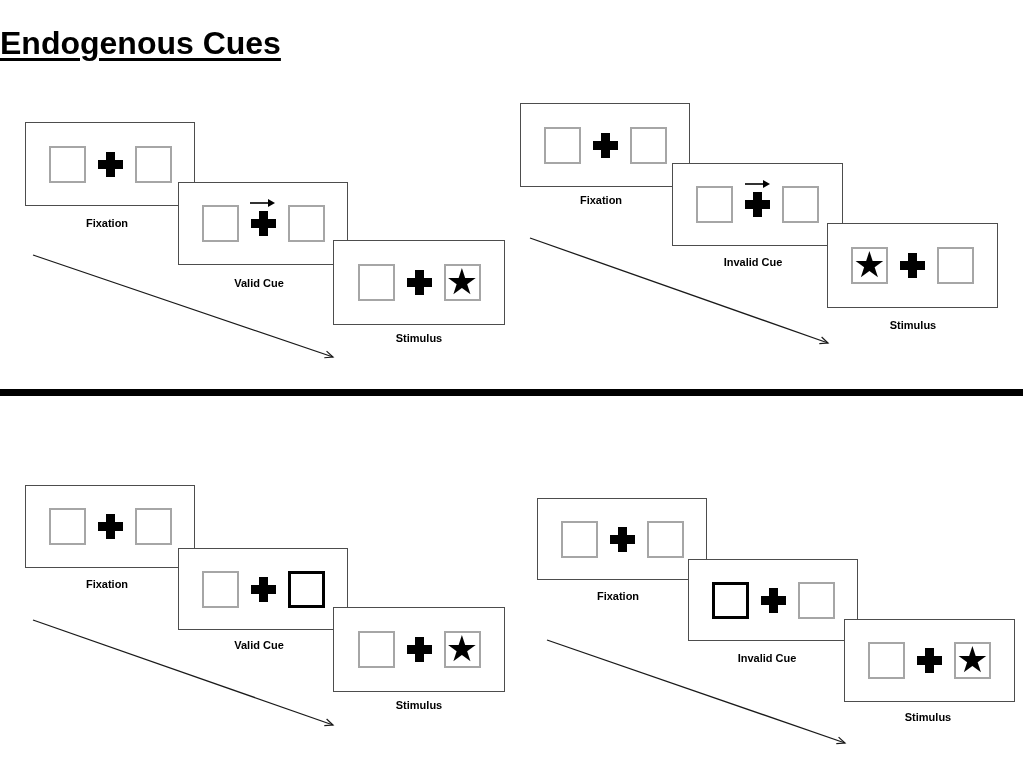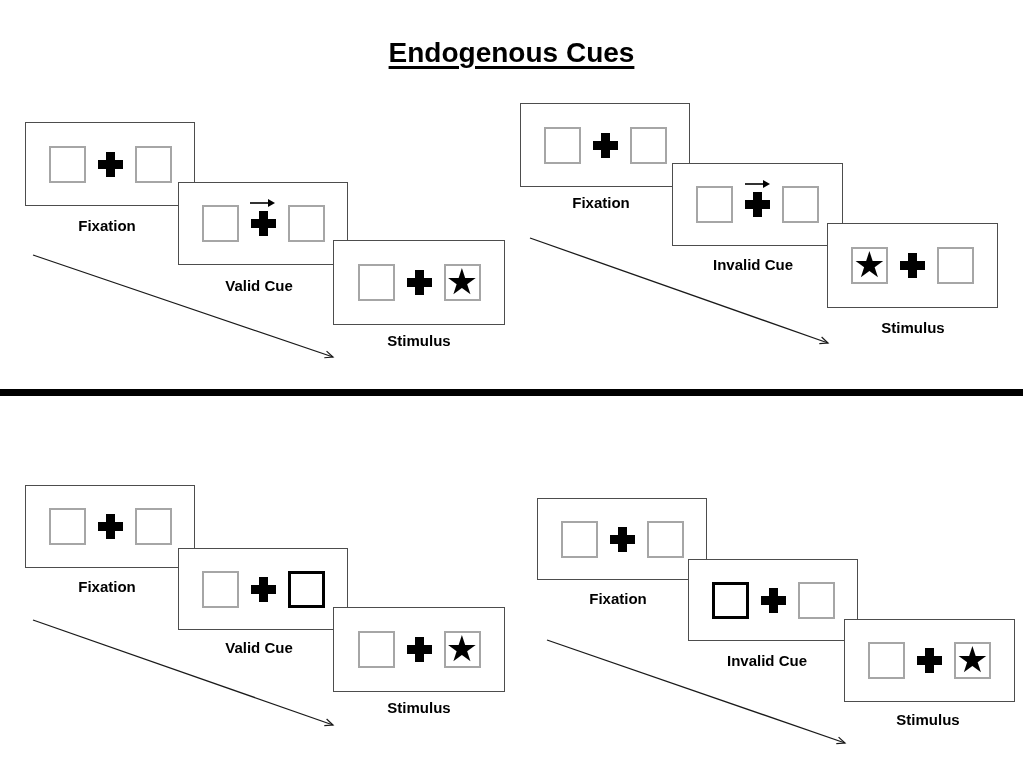--- a/index.html
+++ b/index.html
@@ -1,23 +1,23 @@
 <!DOCTYPE html>
 <html><head>
 <meta charset="utf-8">
 <style>
   html,body{margin:0;padding:0;background:#fff;}
   .canvas{
     position:relative;width:1023px;height:767px;background:#ffffff;
     font-family:"Liberation Sans",sans-serif;overflow:hidden;
   }
   .section-title{
-    position:absolute;left:0;width:100%;text-align:center;
-    font-size:28px;font-weight:bold;color:#000;
-    text-decoration:underline;text-decoration-thickness:3px;text-underline-offset:4px;margin-top:12px;
+    position:absolute;left:0;width:100%;text-align:left;
+    font-size:32px;font-weight:bold;color:#000;
+    text-decoration:underline;text-decoration-thickness:3px;text-underline-offset:4px;
   }
   .divider{position:absolute;left:0;top:389px;width:100%;height:7px;background:#000;}
   .panel{
     position:absolute;background:#fff;border:1px solid #4d4d4d;
     display:flex;align-items:center;justify-content:center;gap:12px;
     box-sizing:border-box;
   }
   .sq{
     width:37px;height:37px;border:2px solid #a6a6a6;background:#fff;
     box-sizing:border-box;display:flex;align-items:center;justify-content:center;
@@ -26,21 +26,21 @@
   .star-glyph{
     font-family:"DejaVu Sans",sans-serif;font-size:36px;line-height:34px;
     color:#000;display:block;transform:translateY(-1px);
   }
   .plus-stack{position:relative;width:25px;height:25px;flex:0 0 auto;}
   .plus-bar-h{position:absolute;left:0;top:8px;width:25px;height:9px;background:#000;}
   .plus-bar-v{position:absolute;top:0;left:8px;width:9px;height:25px;background:#000;}
   .cue-arrow{position:absolute;bottom:28px;left:50%;transform:translateX(-50%);}
   .step-label{
     position:absolute;width:130px;text-align:center;
-    font-size:15px;font-weight:bold;color:#000;white-space:nowrap;
+    font-size:11px;font-weight:bold;color:#000;white-space:nowrap;
   }
   .trial-arrow{position:absolute;pointer-events:none;}
 </style>
 </head>
 <body>
 
 <div class="canvas">
 
   <div class="section-title" style="top:25px;">Endogenous Cues</div>
 

